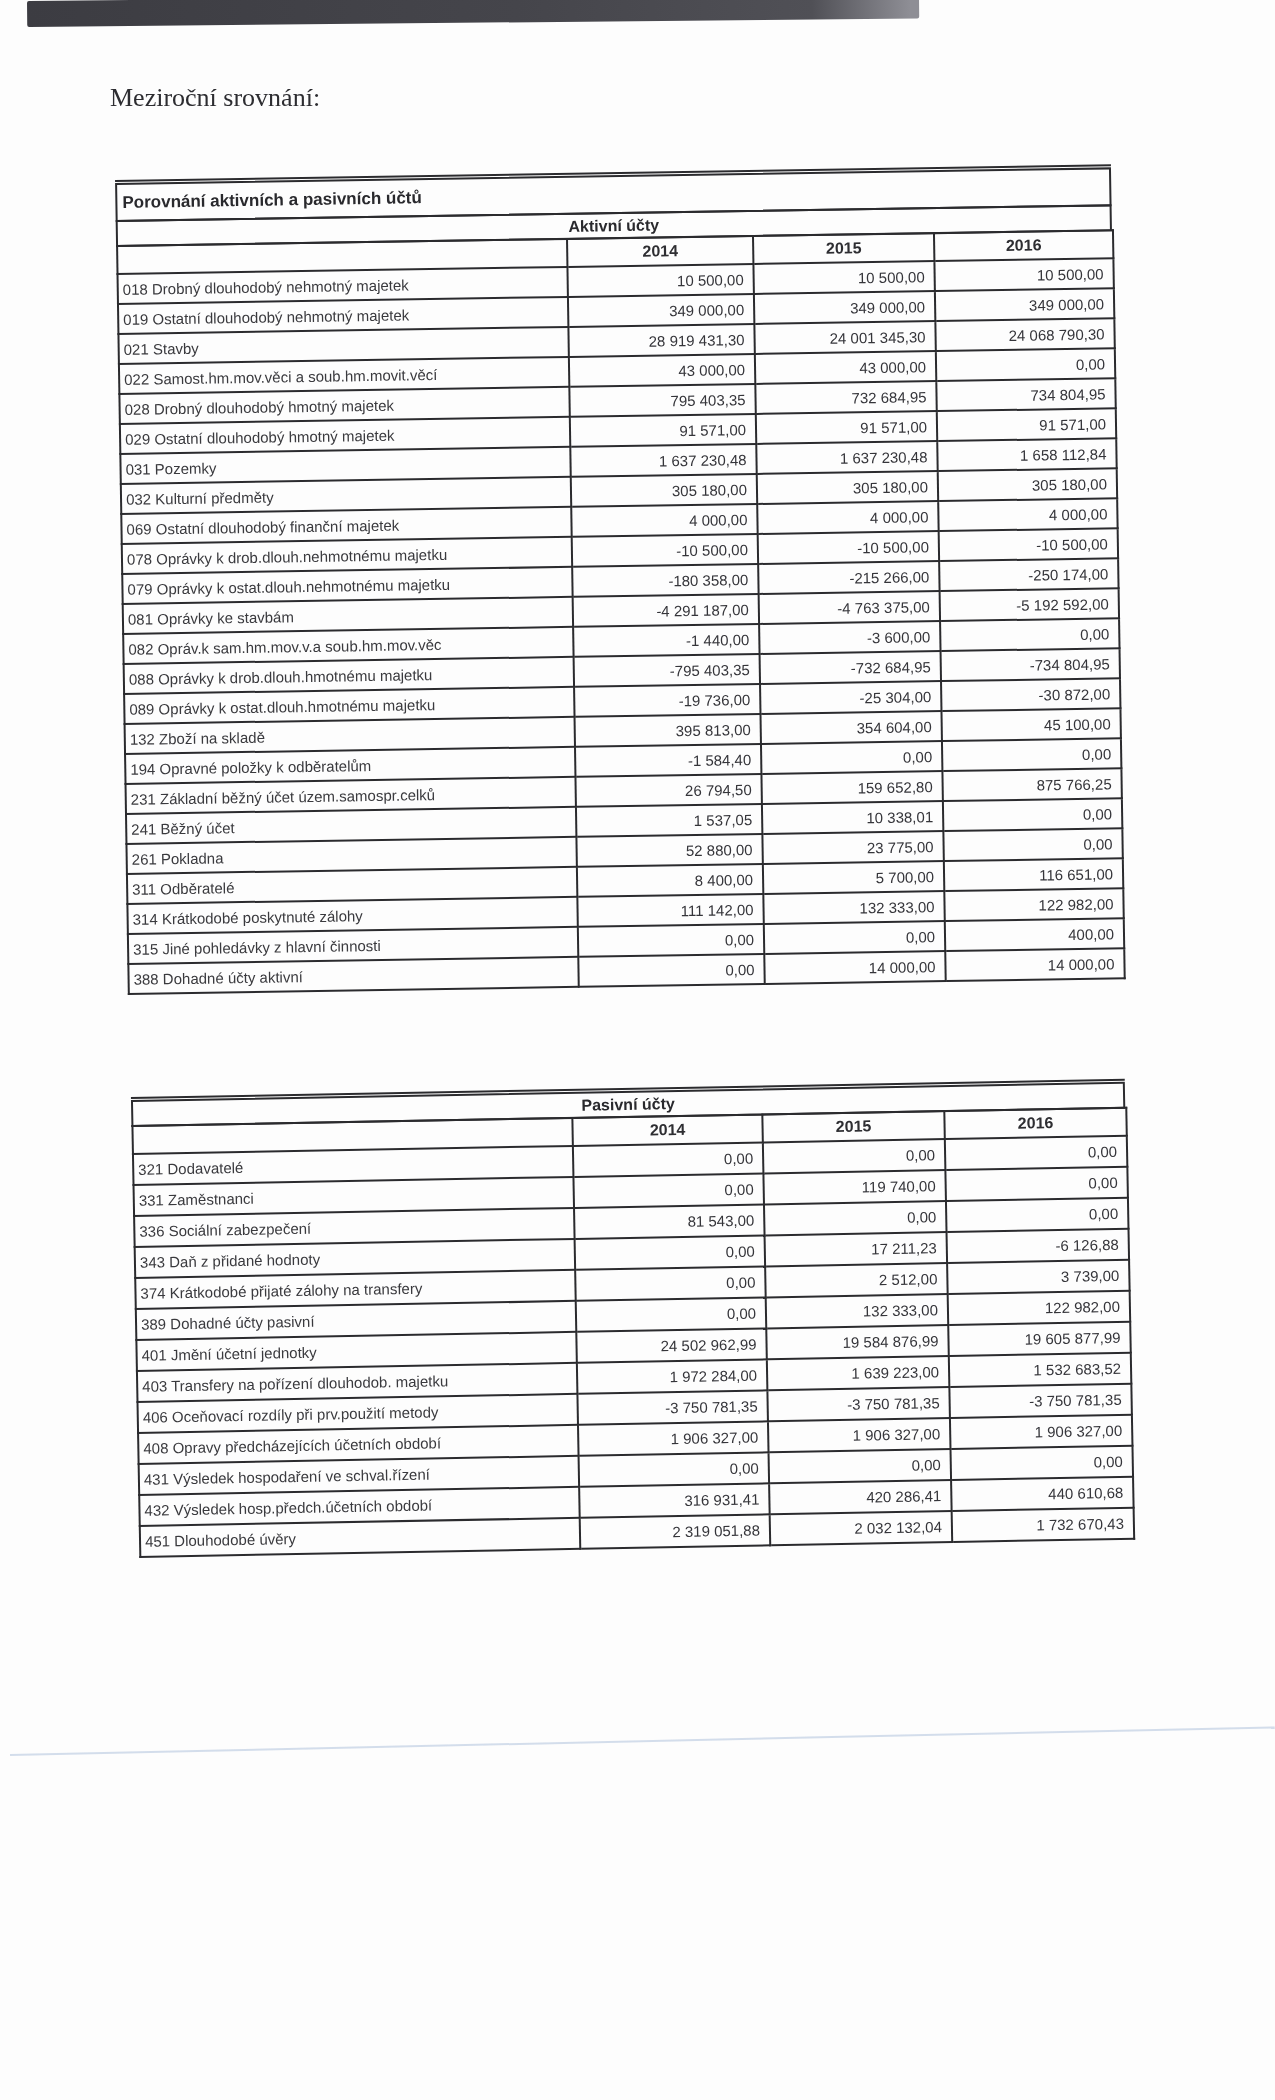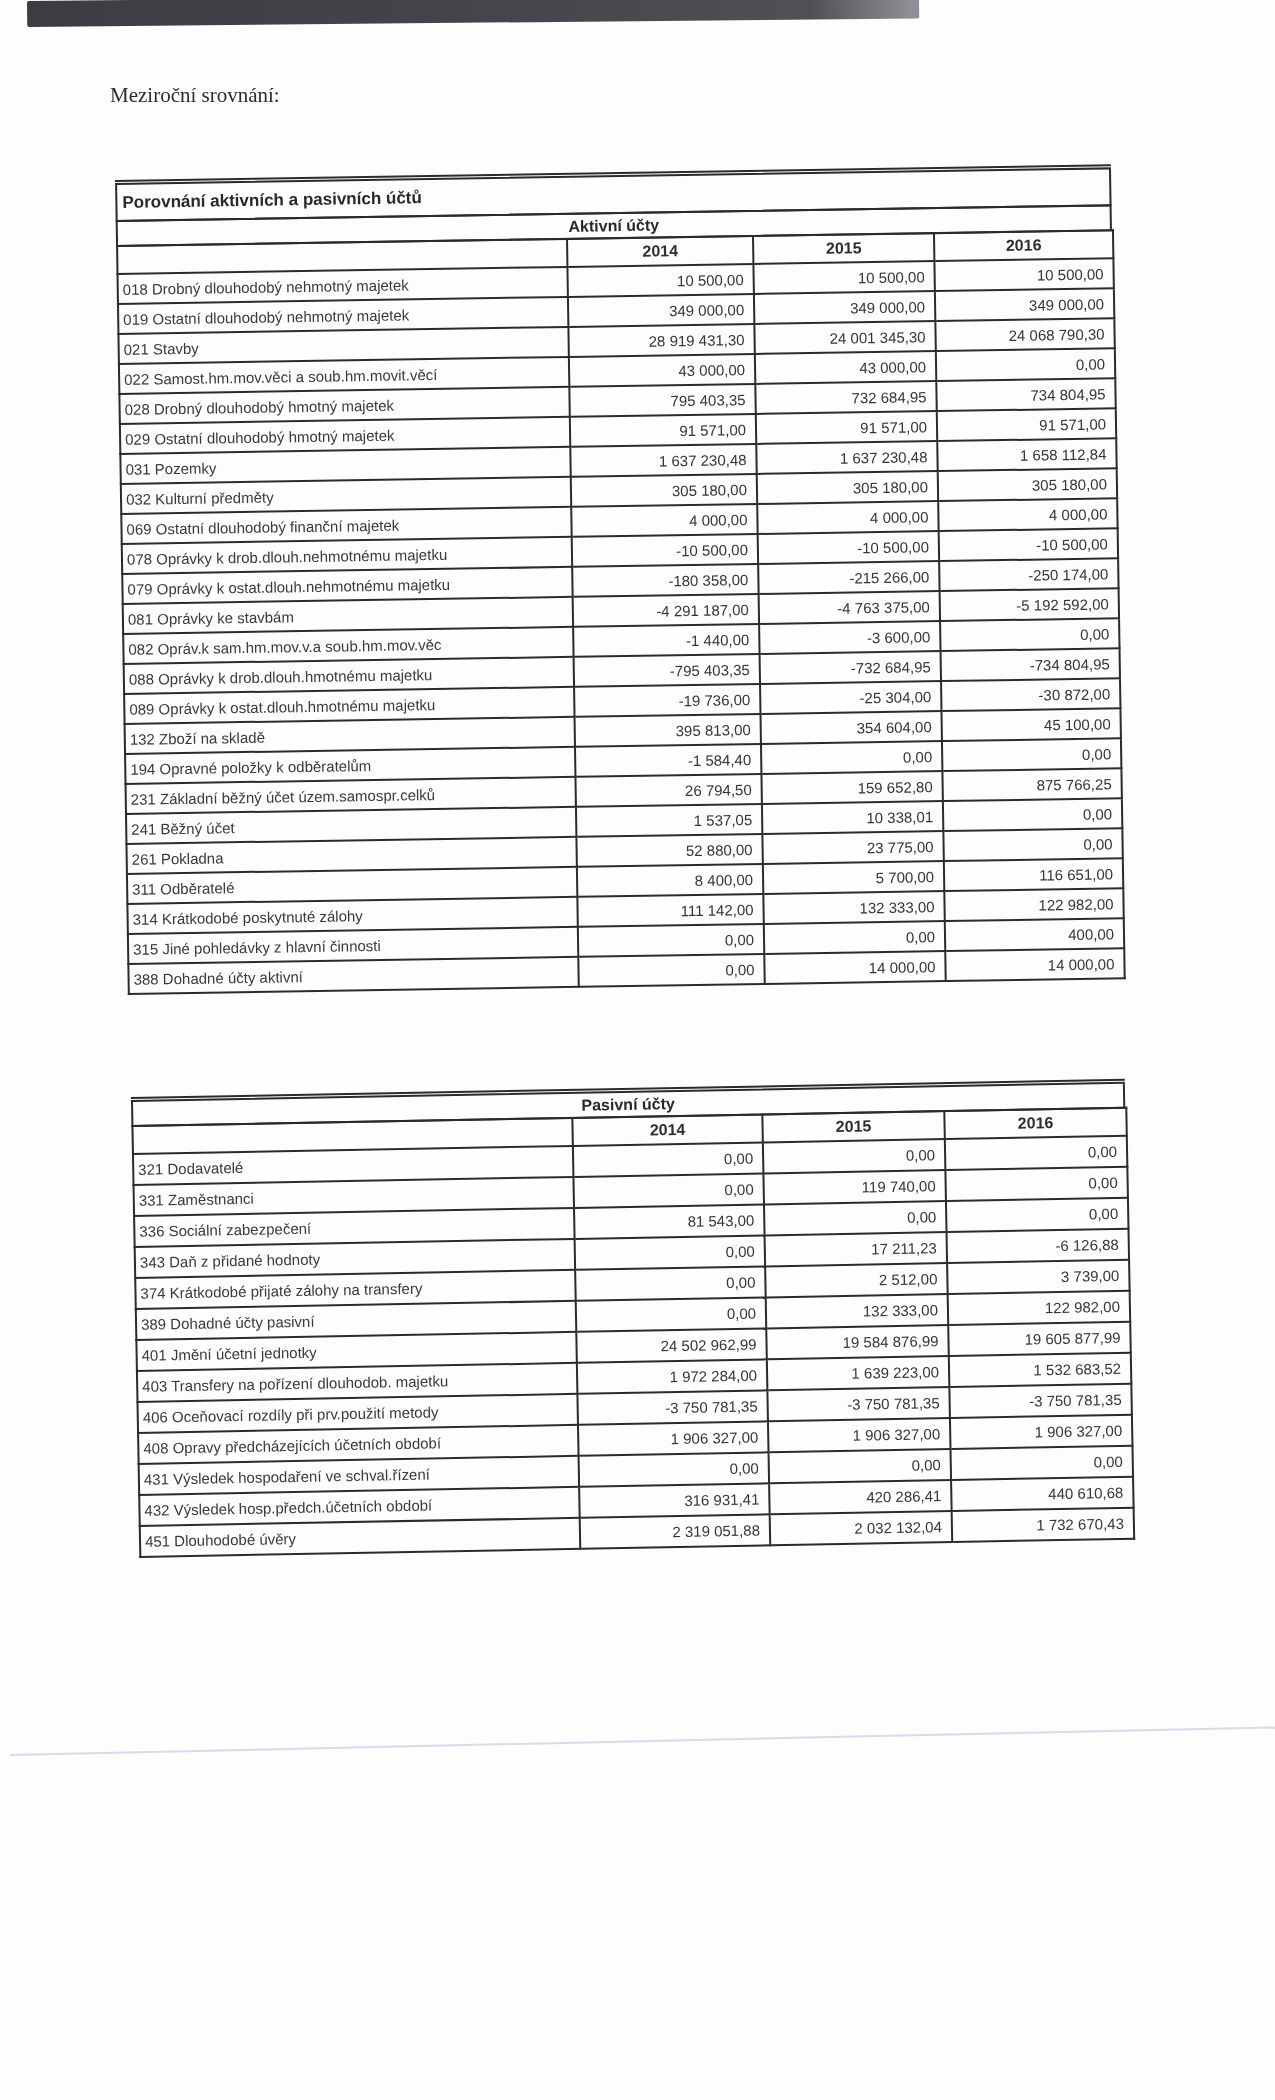--- a/index.html
+++ b/index.html
@@ -16,21 +16,21 @@
     transform:rotate(-0.55deg);transform-origin:left top;border-radius:2px;
   }
   
   .scan-line{
     position:absolute;left:10px;top:1754px;width:1265px;height:2px;
     background:rgba(176,194,220,0.55);
     transform:rotate(-1.25deg);transform-origin:left top;
   }
   .doc-title{
     position:absolute;left:110px;top:83px;
-    font-family:"Liberation Serif",serif;font-size:21px;color:#2d2d31;
+    font-family:"Liberation Serif",serif;font-size:26px;color:#2d2d31;
   }
   .tbl-wrap{position:absolute;background:transparent;}
   .active-wrap{left:115px;top:178px;width:996px;transform:rotate(-0.9deg);transform-origin:0 0;}
   .passive-wrap{left:131px;top:1102px;width:994px;transform:rotate(-1.05deg);transform-origin:0 0;}
 
   .box-title{
     border:2px solid #2b2b2e;position:relative;margin-top:5px;
     font-weight:bold;font-size:17px;color:#29292d;
     padding:8px 6px 7px 5px;white-space:nowrap;
   }

